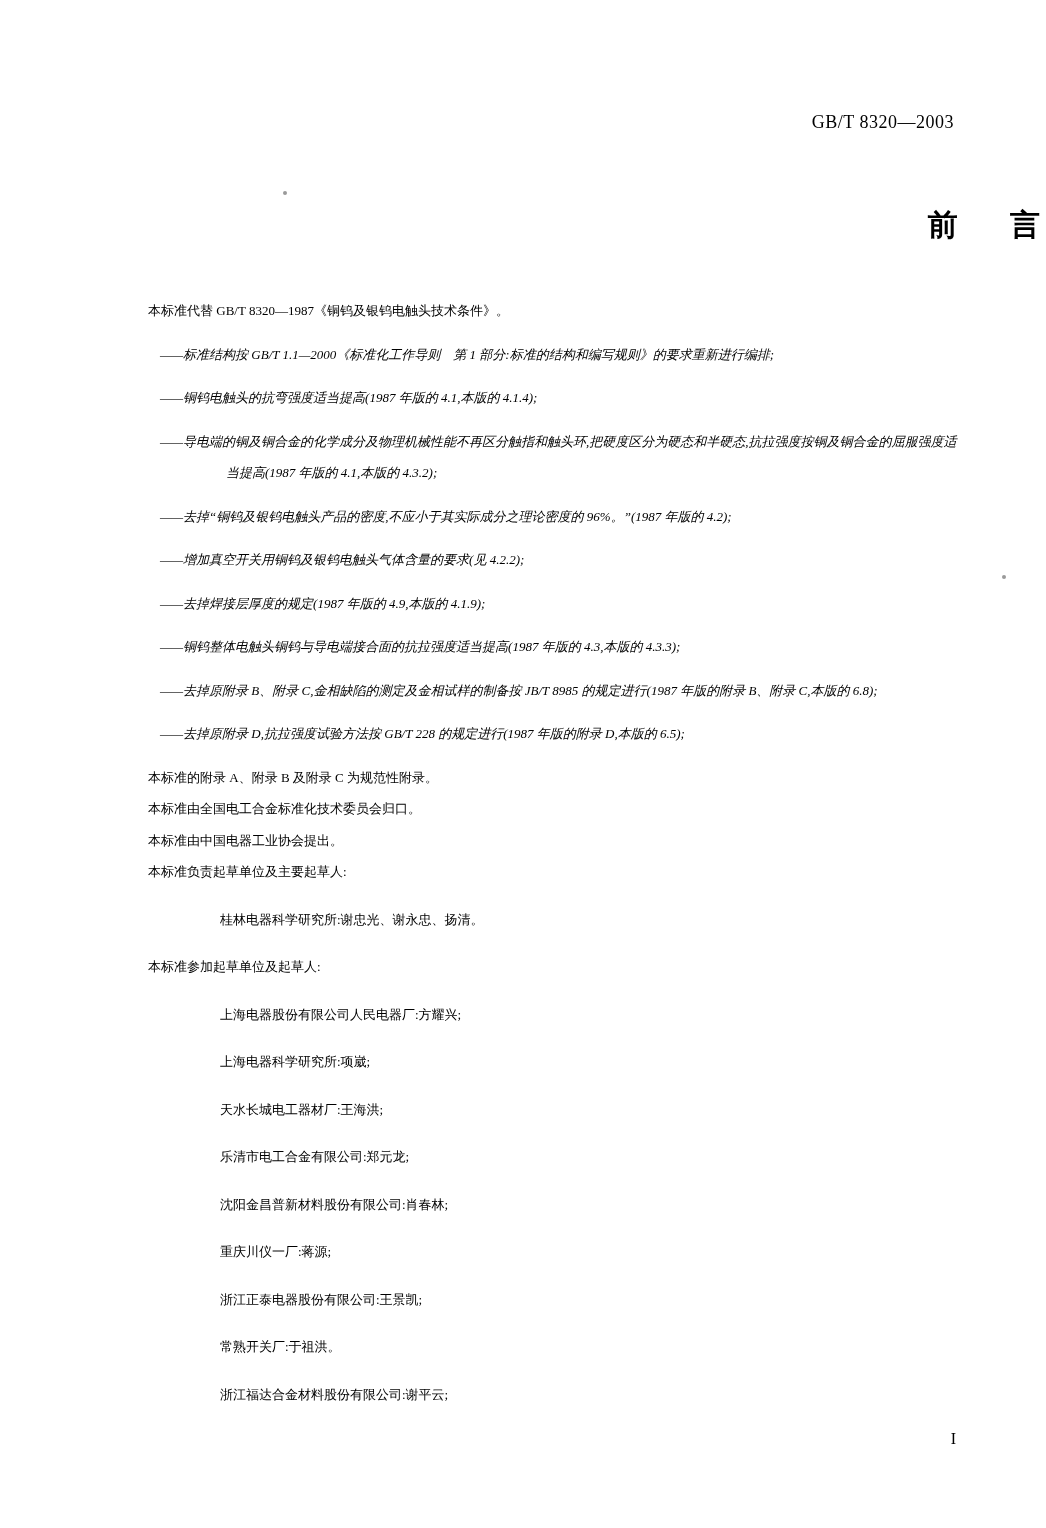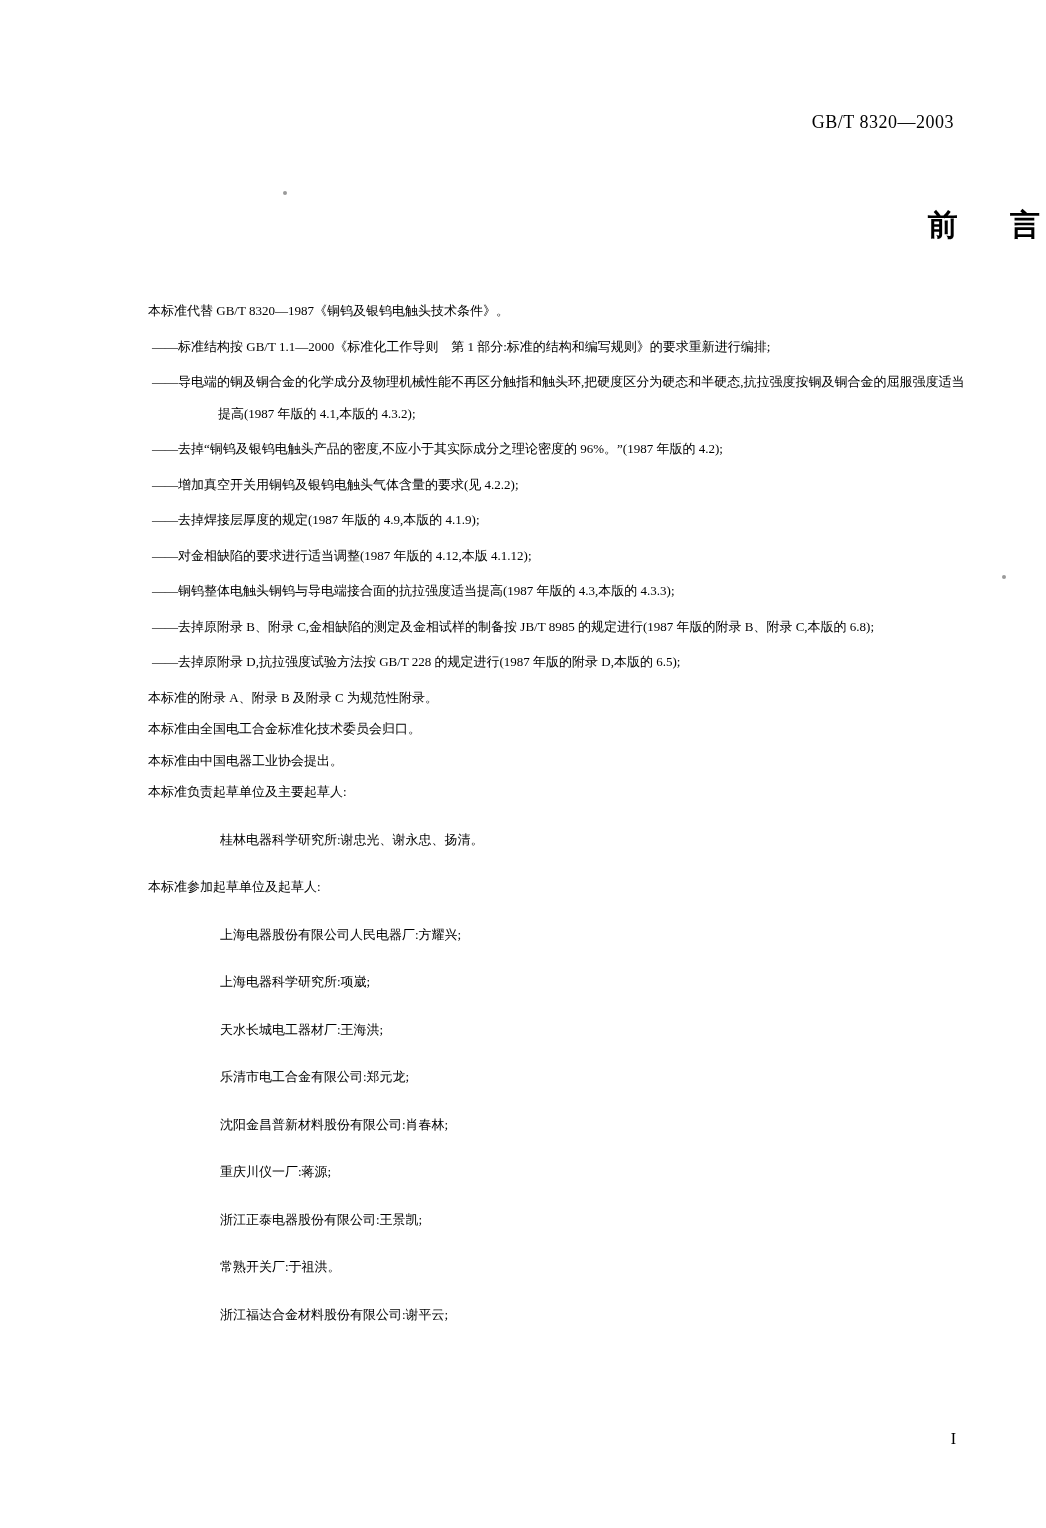--- a/index.html
+++ b/index.html
@@ -49,23 +49,24 @@
     left: 148px;
     width: 830px;
     font-size: 13px;
     line-height: 31.5px;
   }
   .para {
     margin: 0;
     text-indent: 0;
   }
   .dash-item {
-    margin: 4px;
+    margin: 12px;
     padding-left: 66px;
     text-indent: -66px;
+    font-style: italic;
   }
   .indent-item {
     margin: 16px;
     padding-left: 56px;
   }
   .footer-page {
     position: absolute;
     bottom: 80px;
     right: 90px;
     font-size: 16px;
@@ -100,25 +101,25 @@
   <div class="dot-mark"></div>
   <div class="dot-mark2"></div>
 
   <div class="title">前 言</div>
 
   <div class="body">
 
     <p class="para">本标准代替 GB/T 8320—1987《铜钨及银钨电触头技术条件》。</p>
 
     <p class="dash-item">——标准结构按 GB/T 1.1—2000《标准化工作导则　第 1 部分:标准的结构和编写规则》的要求重新进行编排;</p>
+    <p class="dash-item">——铜钨电触头的抗弯强度适当提高(1987 年版的 4.1,本版的 4.1.4);</p>
     <p class="dash-item">——导电端的铜及铜合金的化学成分及物理机械性能不再区分触指和触头环,把硬度区分为硬态和半硬态,抗拉强度按铜及铜合金的屈服强度适当提高(1987 年版的 4.1,本版的 4.3.2);</p>
     <p class="dash-item">——去掉“铜钨及银钨电触头产品的密度,不应小于其实际成分之理论密度的 96%。”(1987 年版的 4.2);</p>
     <p class="dash-item">——增加真空开关用铜钨及银钨电触头气体含量的要求(见 4.2.2);</p>
     <p class="dash-item">——去掉焊接层厚度的规定(1987 年版的 4.9,本版的 4.1.9);</p>
-    <p class="dash-item">——对金相缺陷的要求进行适当调整(1987 年版的 4.12,本版 4.1.12);</p>
     <p class="dash-item">——铜钨整体电触头铜钨与导电端接合面的抗拉强度适当提高(1987 年版的 4.3,本版的 4.3.3);</p>
     <p class="dash-item">——去掉原附录 B、附录 C,金相缺陷的测定及金相试样的制备按 JB/T 8985 的规定进行(1987 年版的附录 B、附录 C,本版的 6.8);</p>
     <p class="dash-item">——去掉原附录 D,抗拉强度试验方法按 GB/T 228 的规定进行(1987 年版的附录 D,本版的 6.5);</p>
 
     <p class="para">本标准的附录 A、附录 B 及附录 C 为规范性附录。</p>
     <p class="para">本标准由全国电工合金标准化技术委员会归口。</p>
     <p class="para">本标准由中国电器工业协会提出。</p>
     <p class="para">本标准负责起草单位及主要起草人:</p>
 
     <p class="indent-item">桂林电器科学研究所:谢忠光、谢永忠、扬清。</p>

